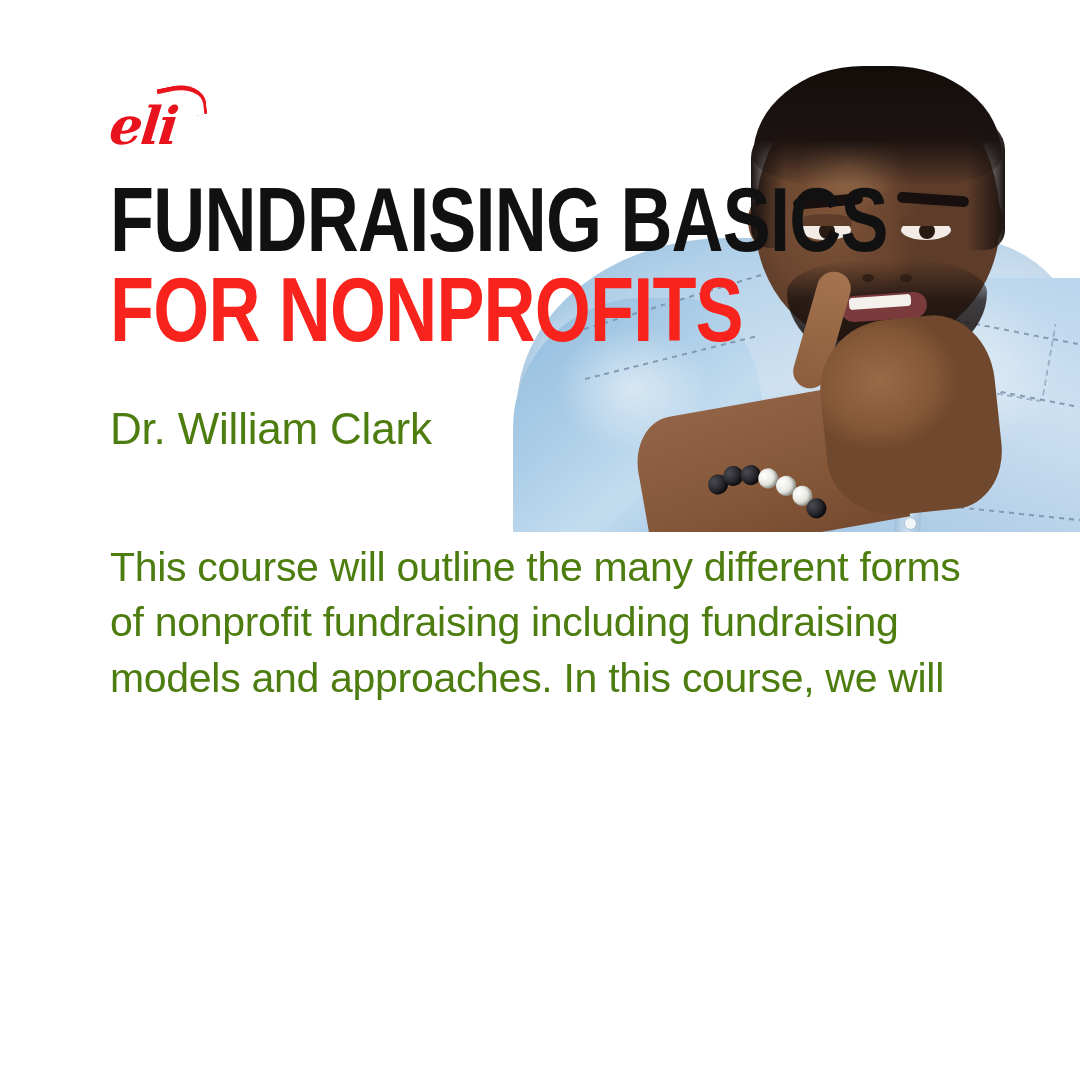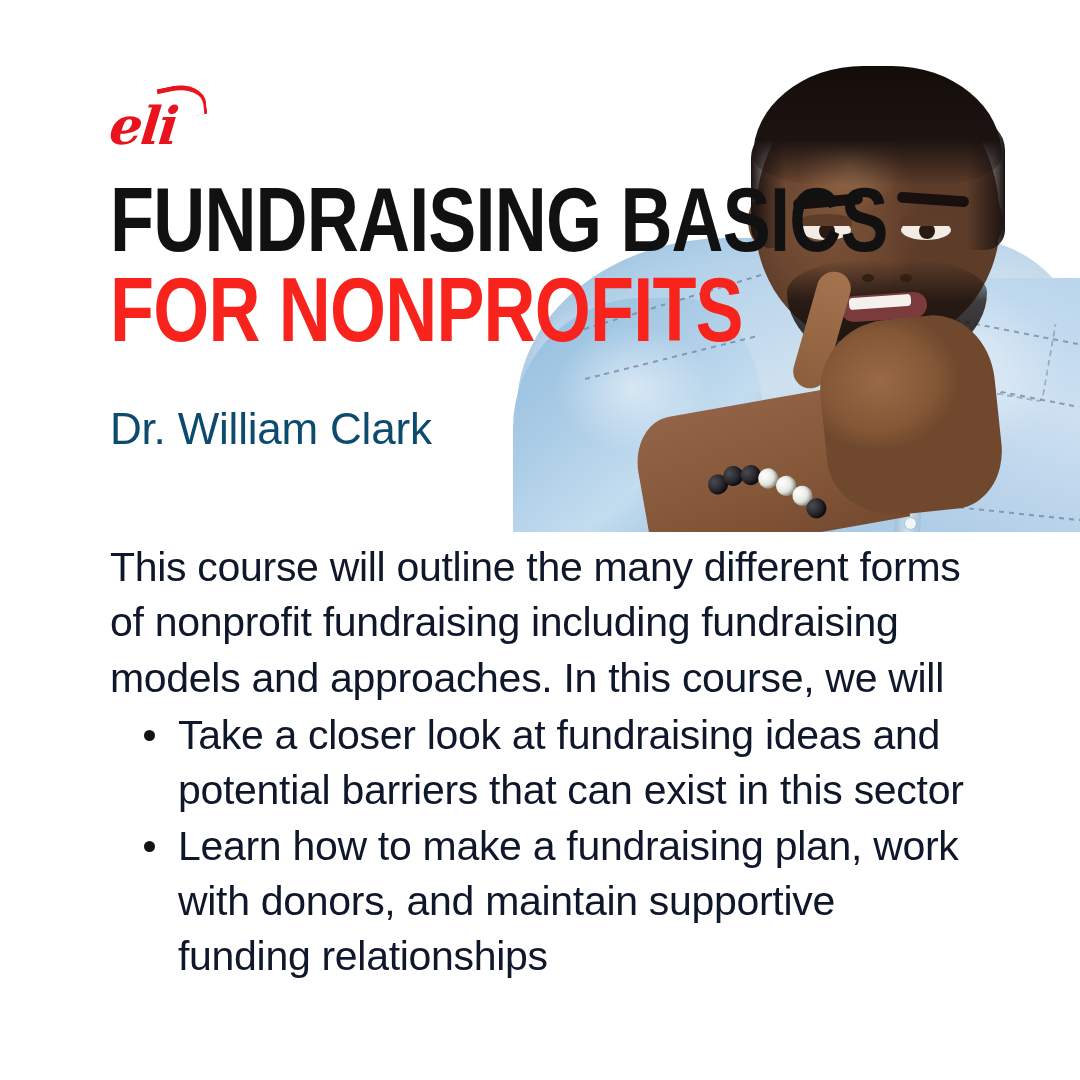--- a/index.html
+++ b/index.html
@@ -274,35 +274,35 @@
   #title-line-2 { top: 272px; color: #f8231c; }
 
   #presenter {
     position: absolute;
     left: 110px; top: 405px;
     z-index: 5;
     font-family: "Liberation Sans", sans-serif;
     font-weight: 400;
     font-size: 44px;
     line-height: 1.1;
-    color: #0c4a6e;
+    color: #4d7c0f;
     letter-spacing: -0.2px;
   }
 
   
   #body-copy {
     position: absolute;
     left: 110px; top: 540px;
     width: 860px;
     z-index: 5;
     font-family: "Liberation Sans", sans-serif;
     font-weight: 400;
     font-size: 41px;
     line-height: 1.35;
-    color: #0f172a;
+    color: #4d7c0f;
     letter-spacing: -0.3px;
   }
   #intro-text { margin: 0; }
   #bullet-list {
     list-style: none;
     margin: 2px 0 0 0;
     padding: 0 0 0 28px;
   }
   #bullet-list li {
     position: relative;
@@ -379,19 +379,15 @@
     </span>
   </div>
 
   <div class="title-line" id="title-line-1">FUNDRAISING BASICS</div>
   <div class="title-line" id="title-line-2">FOR NONPROFITS</div>
 
   <div id="presenter">Dr. William Clark</div>
 
   <div id="body-copy">
     <p id="intro-text">This course will outline the many different forms of nonprofit fundraising including fundraising models and approaches. In this course, we will</p>
-    <ul id="bullet-list">
-      <li>Take a closer look at fundraising ideas and potential barriers that can exist in this sector</li>
-      <li>Learn how to make a fundraising plan, work with donors, and maintain supportive funding relationships</li>
-    </ul>
   </div>
 
 </div>
 
 </body></html>

